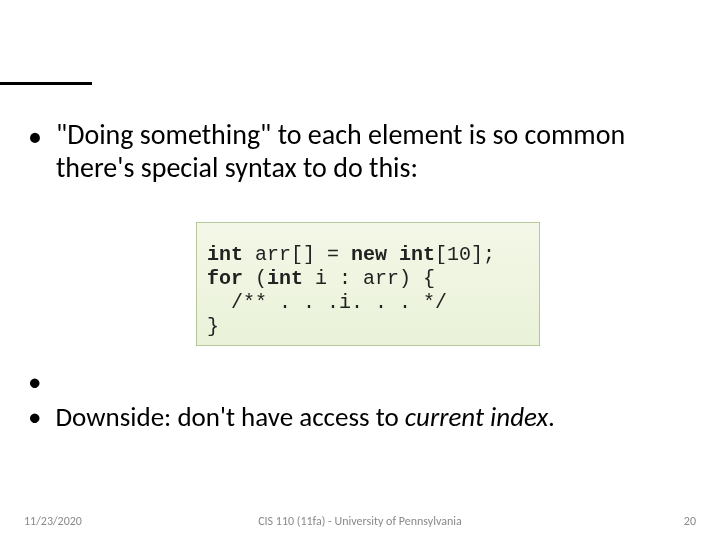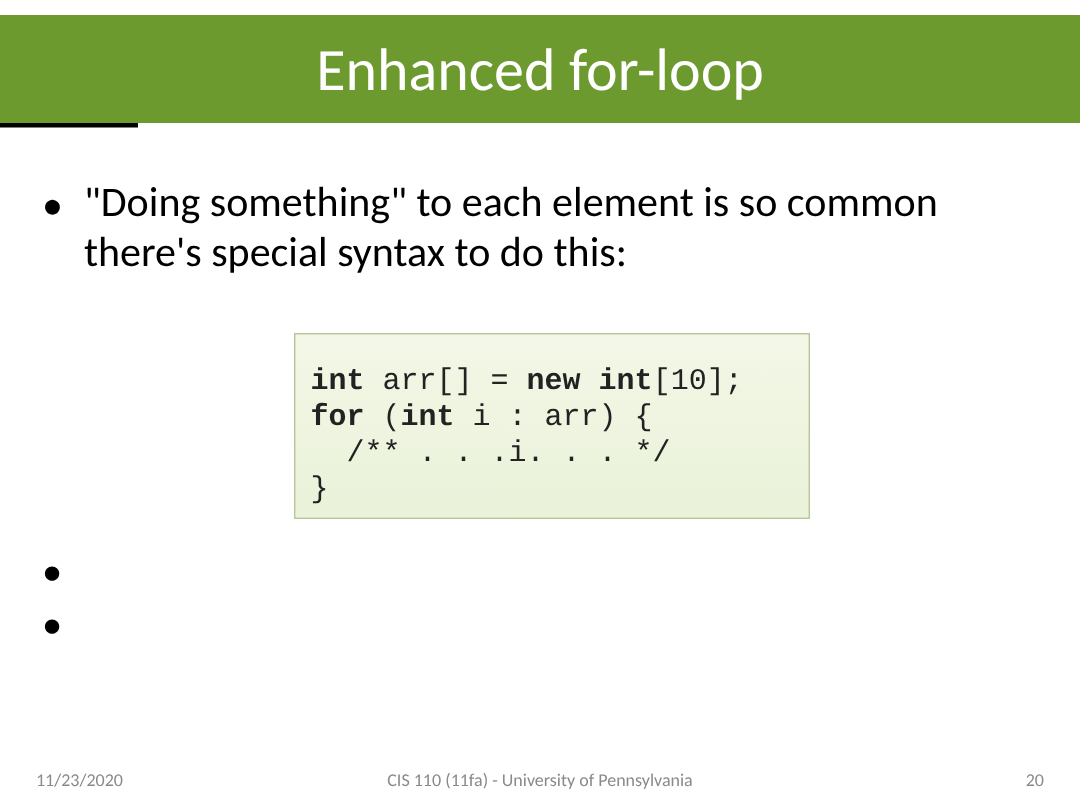--- a/index.html
+++ b/index.html
@@ -98,43 +98,43 @@
   }
   .footer .date  { position: absolute; left: 24px;  bottom: 0; }
   .footer .course{ position: absolute; left: 0; width: 720px; text-align: center; bottom: 0; }
   .footer .page  { position: absolute; right: 24px; bottom: 0; }
 </style>
 </head>
 <body>
 
 <div class="slide">
 
-  <div class="title-band">
-    <span>Enhanced for-loop</span>
-  </div>
   <div class="title-rule"></div>
 
   <div class="body">
     <div class="bullet">
       <span class="dot">•</span>
       <span>"Doing something" to each element is so common there's special syntax to do this:</span>
     </div>
   </div>
 
   <div class="code-box"><span class="kw">int</span><span> arr[] = </span><span class="kw">new</span><span> </span><span class="kw">int</span><span>[10];</span>
 <span class="kw">for</span><span> (</span><span class="kw">int</span><span> i : arr) {</span>
 <span>  /** . . .i. . . */</span>
 <span>}</span></div>
 
   <div class="body2">
     <div class="bullet2">
       <span class="dot">•</span>
     </div>
     <div class="bullet2">
       <span class="dot">•</span>
+      <span>
+        <span>Downside: don't have access to </span><span class="ital">current index</span><span>.</span>
+      </span>
     </div>
   </div>
 
   <div class="footer">
     <span class="date">11/23/2020</span>
     <span class="course">CIS 110 (11fa) - University of Pennsylvania</span>
     <span class="page">20</span>
   </div>
 
 </div>

